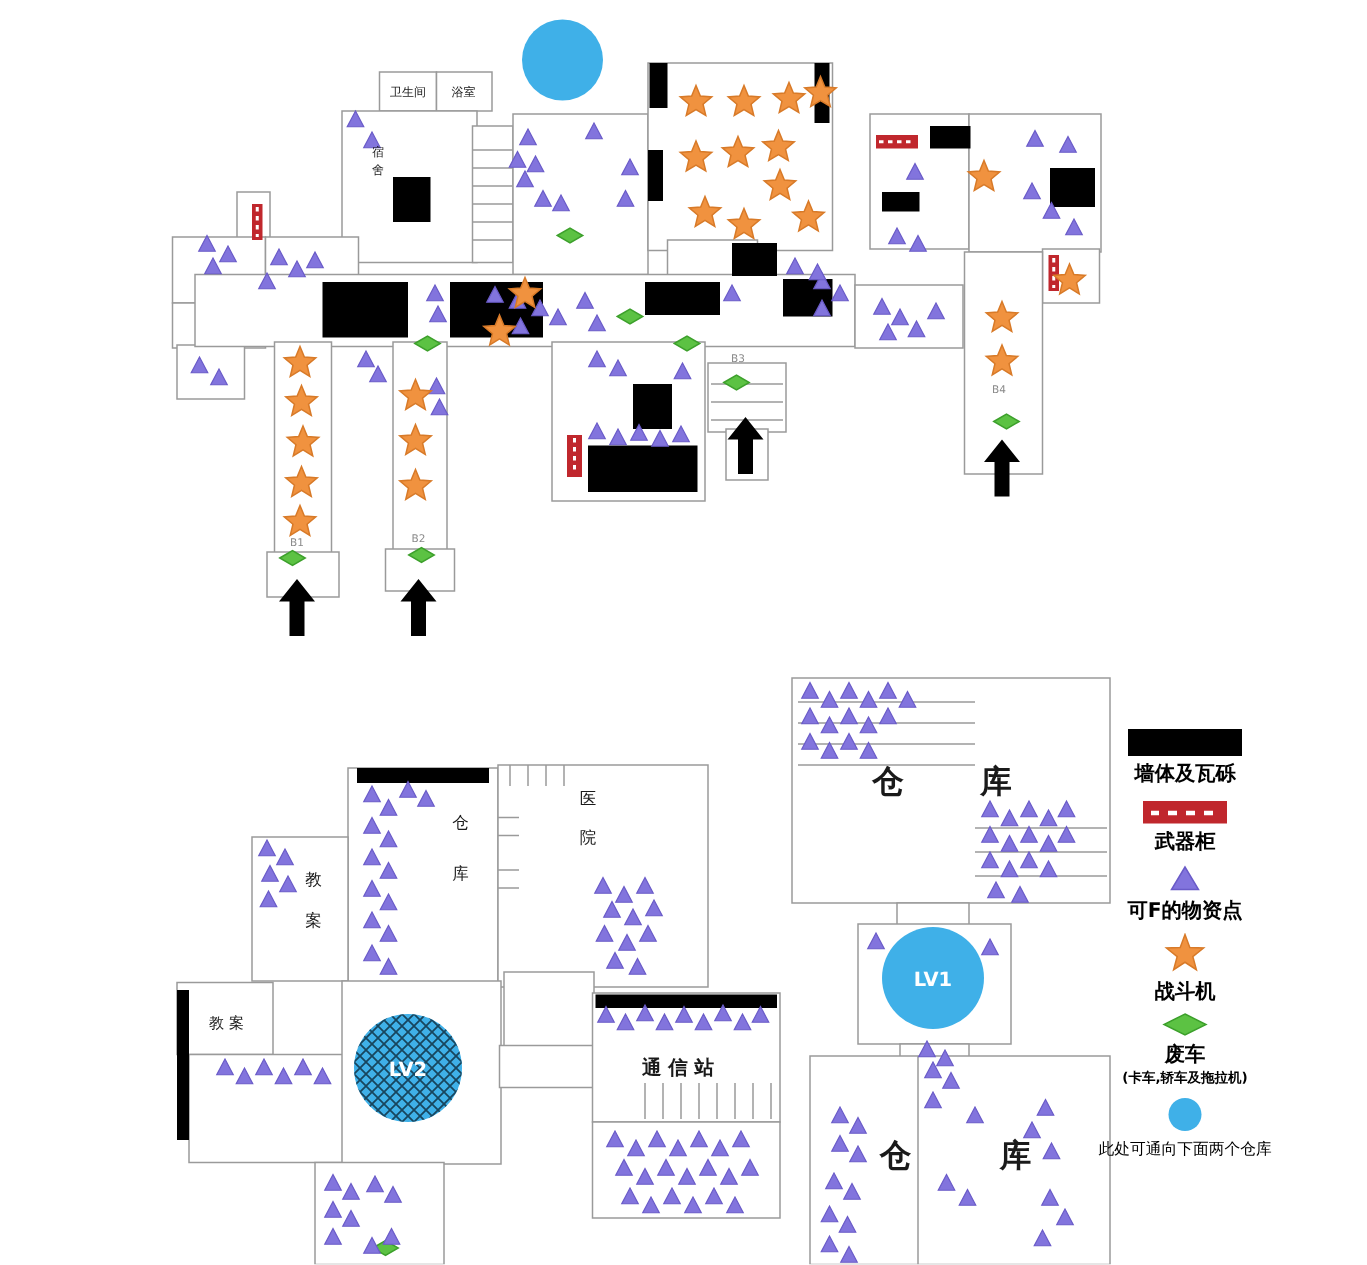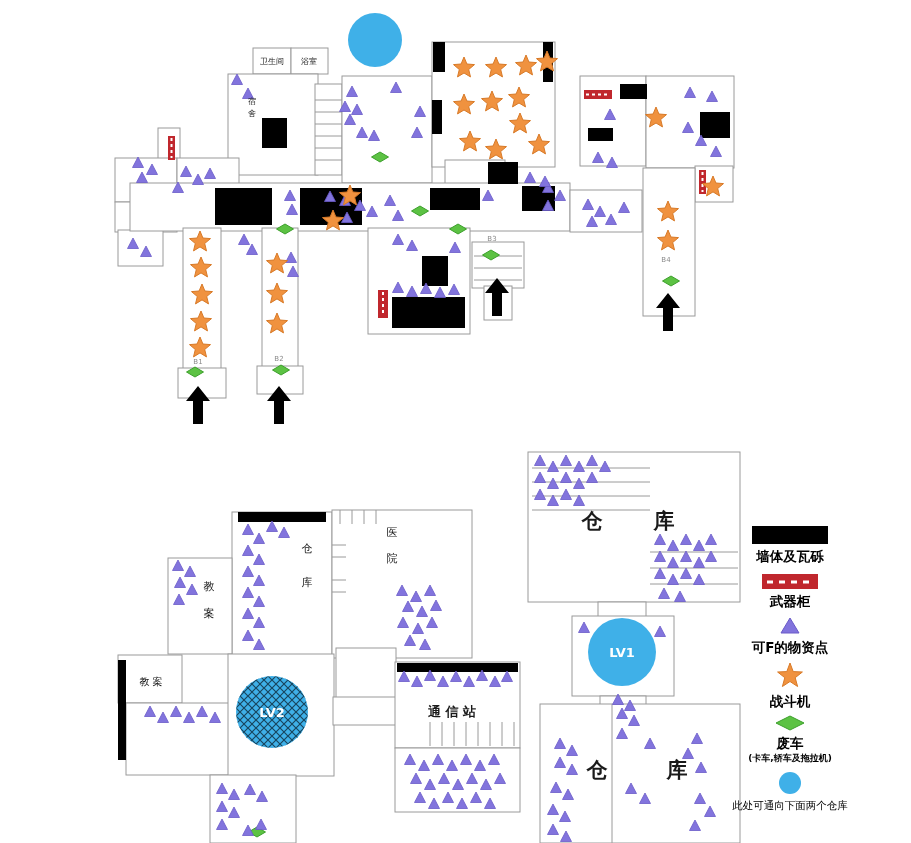--- a/index.html
+++ b/index.html
@@ -1,20 +1,20 @@
 <!DOCTYPE html>
 <html><head>
 <meta charset="utf-8">
 <style>
   html,body{margin:0;padding:0;background:#fff;}
   body{font-family:"DejaVu Sans","Liberation Sans",sans-serif;}
   .stage{position:relative;width:911px;height:843px;background:#fff;overflow:hidden;border-radius:32px;}
   #map-svg{position:absolute;left:0;top:0;}
   #map-svg text{font-family:"DejaVu Sans","Liberation Sans",sans-serif;}
-  .legend{position:absolute;left:724px;top:486px;width:132px;display:flex;flex-direction:column;align-items:center;gap:4px;text-align:center;margin-top:40px;}
+  .legend{position:absolute;left:724px;top:486px;width:132px;display:flex;flex-direction:column;align-items:center;gap:4px;text-align:center;}
   .lg-label{font-size:13.5px;font-weight:bold;color:#000;white-space:nowrap;line-height:1.2;}
   .lg-sub{font-size:9px;font-weight:bold;color:#000;margin-top:-3px;white-space:nowrap;}
   .lg-note{font-size:10.5px;font-weight:normal;color:#000;white-space:nowrap;}
   .swatch-wall{width:76px;height:18px;}
   .swatch-cabinet{width:56px;height:15px;position:relative;margin-top:6px;}
   .swatch-cabinet::after{content:"";position:absolute;left:5px;right:5px;top:50%;height:3px;transform:translateY(-50%);
     background:repeating-linear-gradient(90deg,#fff 0 6px,transparent 6px 12px);}
   .lg-icon{display:block;margin-top:2px;}
 </style>
 </head>

